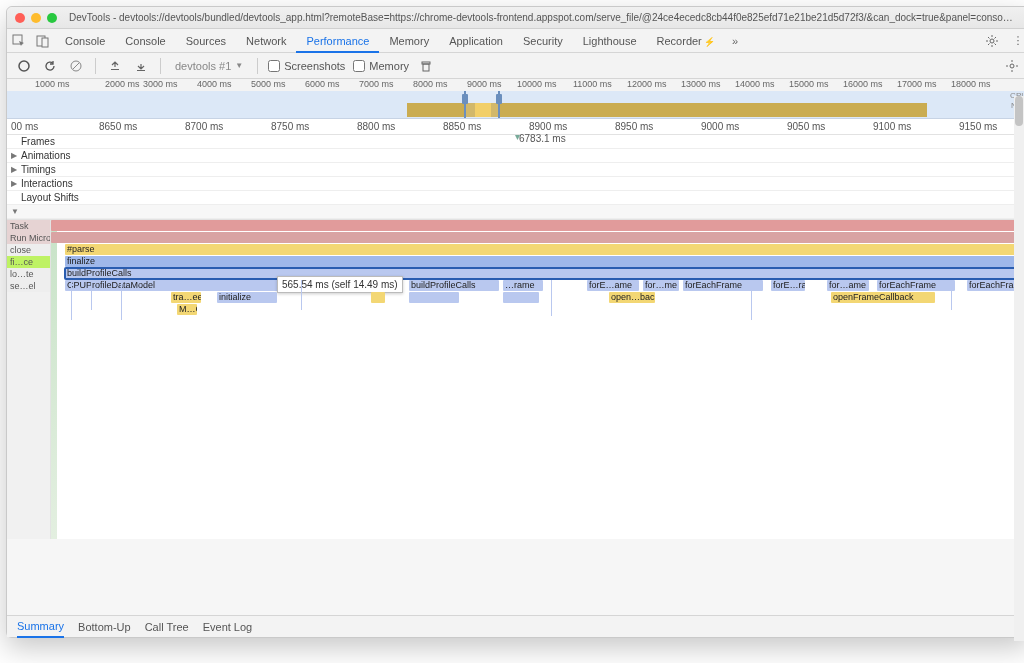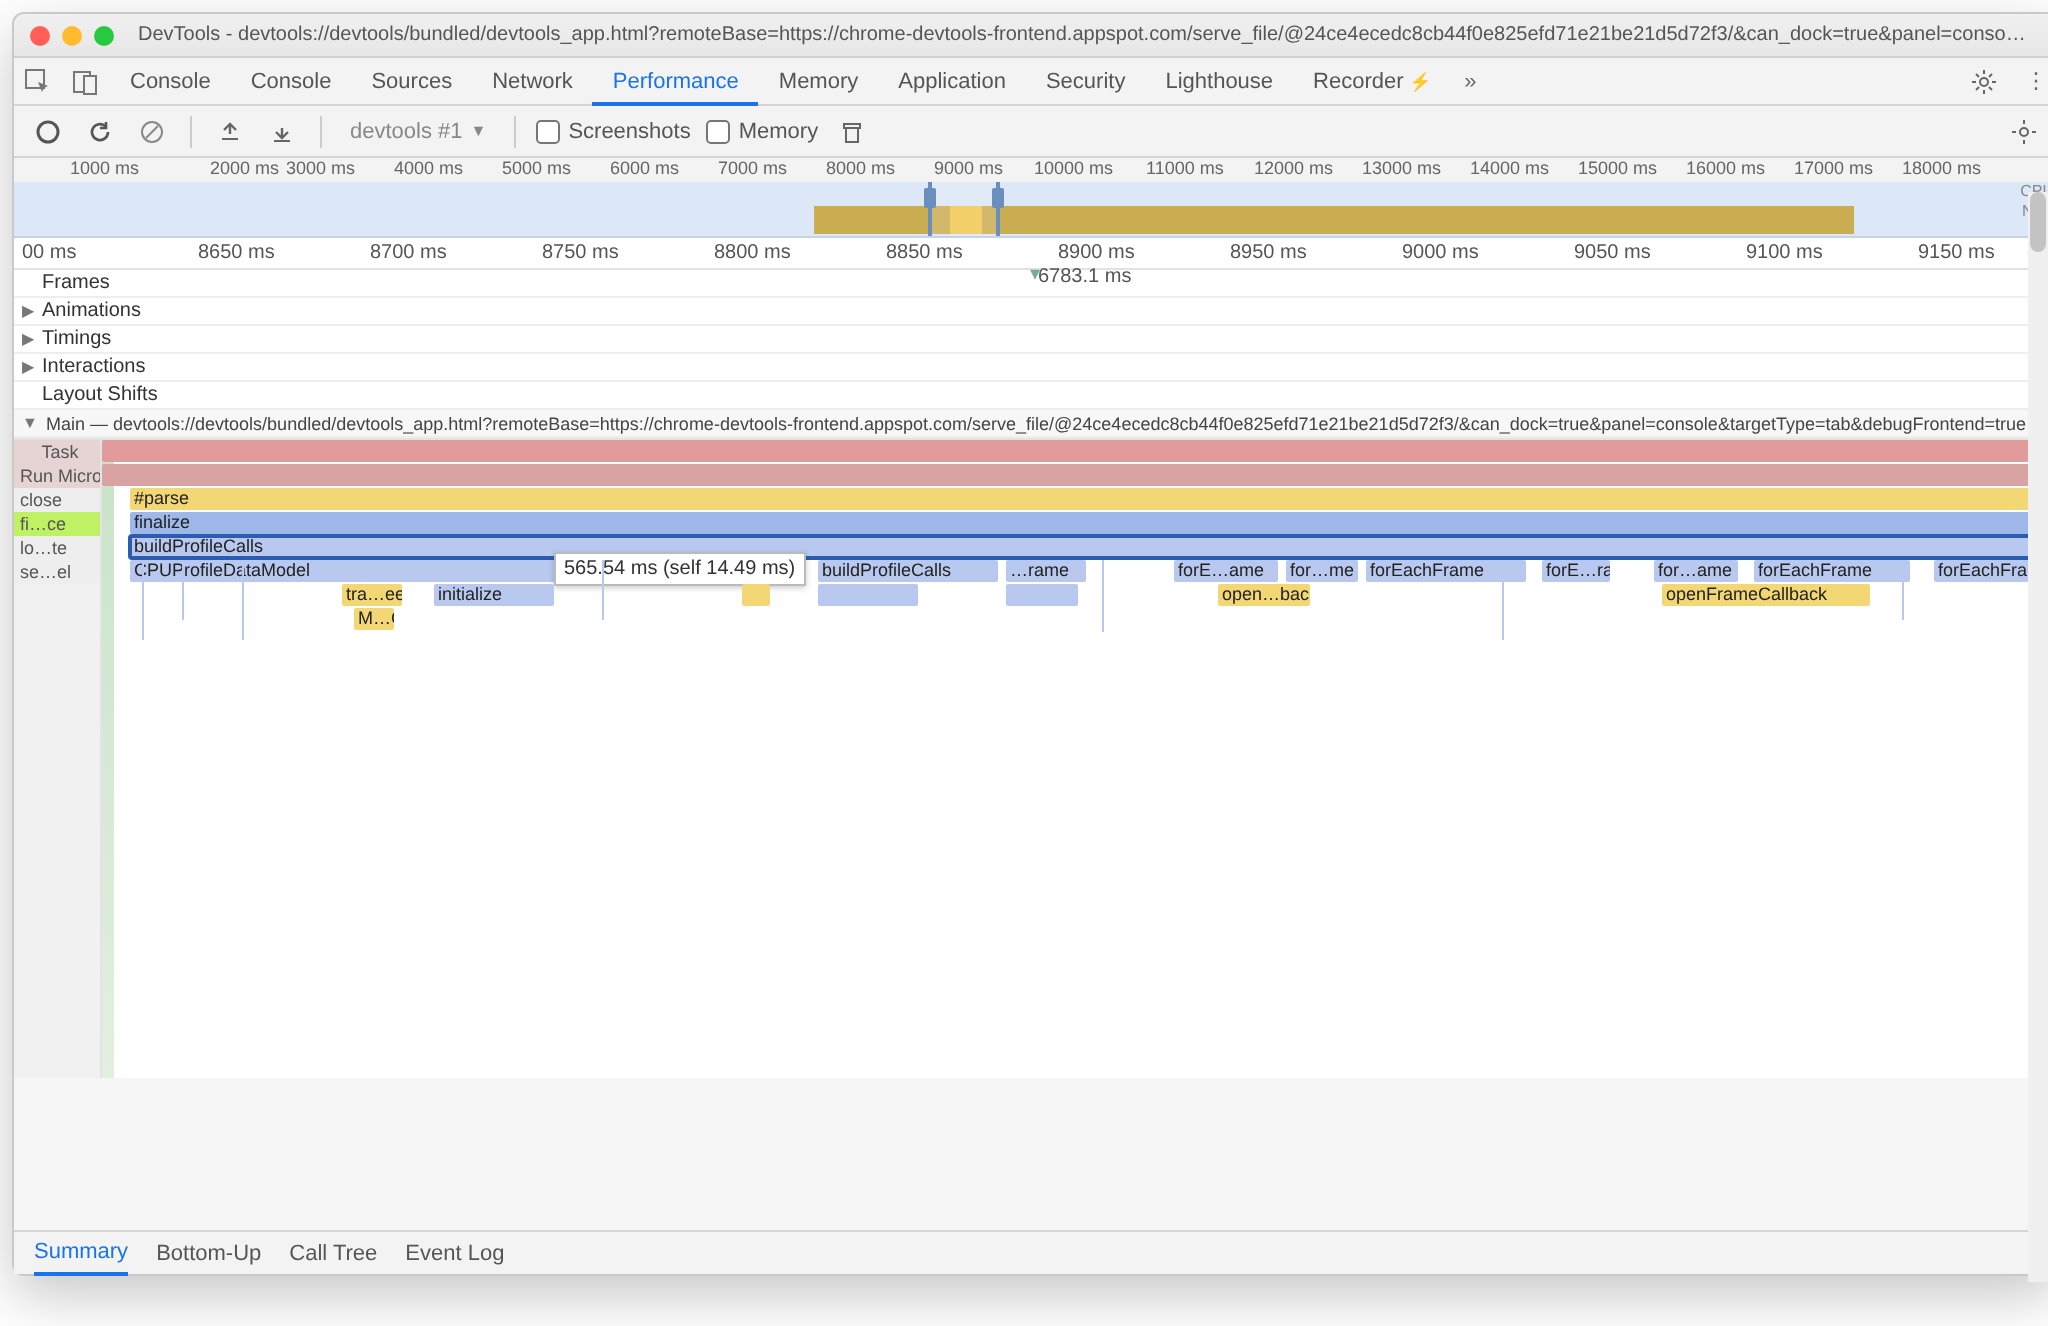--- a/index.html
+++ b/index.html
@@ -40,21 +40,21 @@
   
   .tracks { background:#fff; }
   .trow { height:14px; border-bottom:1px solid #eee; display:flex; align-items:center; padding-left:14px; font-size:10px; color:#333; position:relative;}
   .trow .arrow { position:absolute; left:4px; color:#777; font-size:8px;}
   .trow.frames .marker { position:absolute; top:-2px; font-size:10px; color:#555;text-align:center;}
   .trow.main { background:#f7f7f7; font-size:9px; color:#444; white-space:nowrap; overflow:hidden;}
   .flame { position:relative; background:#fff; flex:1; }
   .flame-wrap { display:flex; height:320px; border-top:1px solid #e2e2e2; }
   .flame-labels { width:44px; background:#f1f1f1; border-right:1px solid #e3e3e3; font-size:9px; color:#555;}
   .fl-lab { height:12px; padding-left:3px; line-height:12px; overflow:hidden; white-space:nowrap;}
-  .fl-lab.task{ background:#e6d3d3;text-align:center;}
+  .fl-lab.task{ background:#e6d3d3;}
   .fl-lab.micro{ background:#e6d3d3;}
   .fl-lab.close{ background:#eee;}
   .fl-lab.fi{ background:#bef264;}
   .fl-lab.lo{ background:#eee;}
   .fl-lab.se{ background:#eee;}
   .bar { position:absolute; height:11px; font-size:9px; color:#222; padding:0 2px; overflow:hidden; white-space:nowrap; border-radius:1px;}
   .row0 { top:0;} .row1{top:12px;} .row2{top:24px;} .row3{top:36px;} .row4{top:48px;} .row5{top:60px;} .row6{top:72px;} .row7{top:84px;}
   .c-task{ background:#e19b9b;} 
   .c-micro{ background:#d9a3a3;}
   .c-yellow{ background:#f3d774;}
@@ -259,21 +259,20 @@
       </div>
     <div class="trow">
         <span class="arrow">▶</span>
         <span>Interactions</span>
       </div>
     <div class="trow">
         <span>Layout Shifts</span>
       </div>
     <div class="trow main">
         <span class="arrow">▼</span>
-        <span style="margin-left:2px">Main — devtools://devtools/bundled/devtools_app.html?remoteBase=https://chrome-devtools-frontend.appspot.com/serve_file/@24ce4ecedc8cb44f0e825efd71e21be21d5d72f3/&amp;can_dock=true&amp;panel=console&amp;targetType=tab&amp;debugFrontend=true</span>
       </div>
   </div>
 
   <div class="flame-wrap" style="position:relative;">
     <div class="flame-labels">
       <div class="fl-lab task">Task</div>
       <div class="fl-lab micro">Run Microtasks</div>
       <div class="fl-lab close">close</div>
       <div class="fl-lab fi">fi…ce</div>
       <div class="fl-lab lo">lo…te</div>

